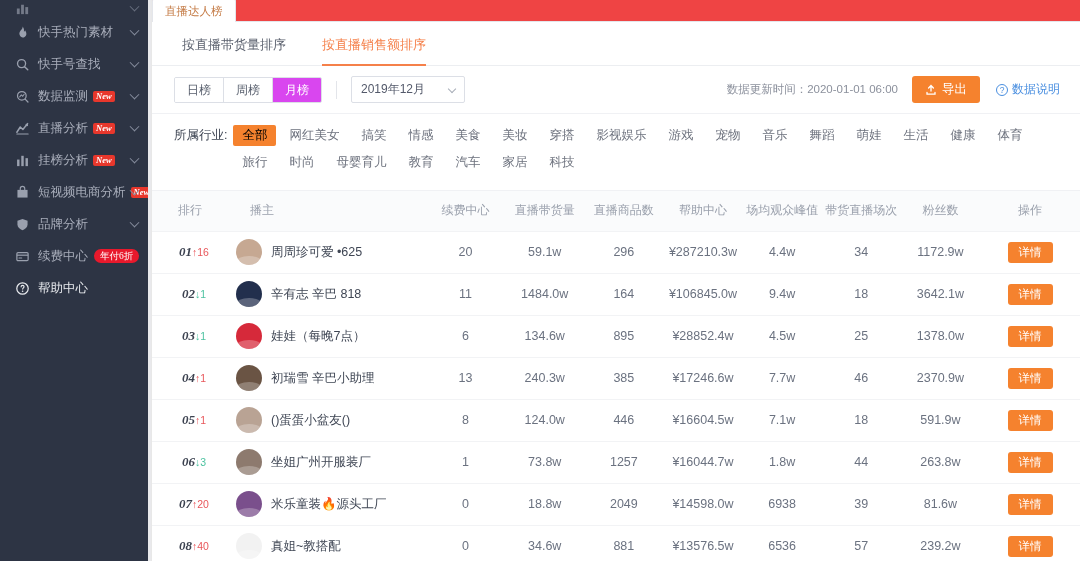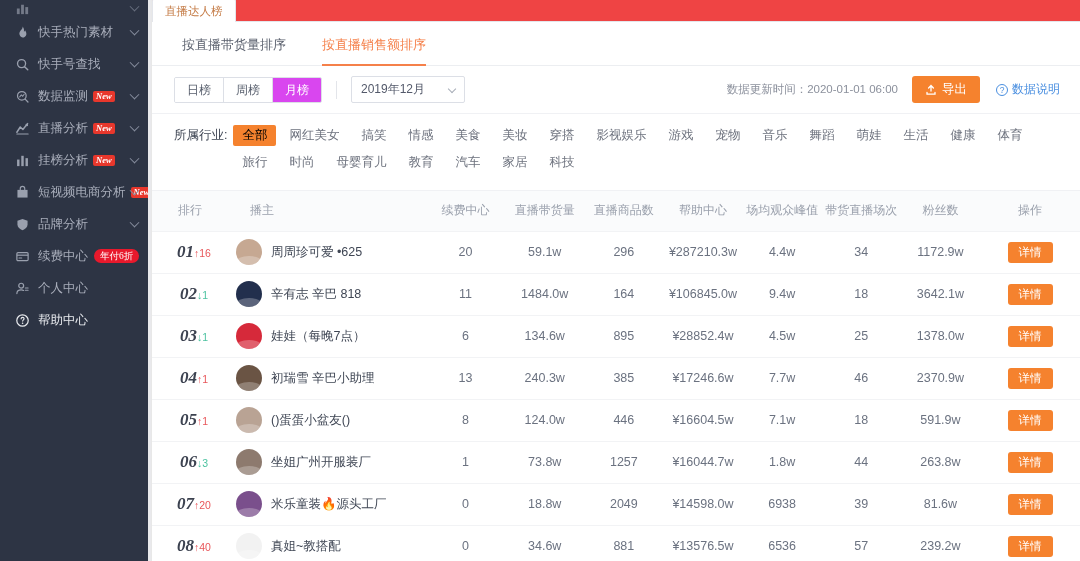--- a/index.html
+++ b/index.html
@@ -222,21 +222,21 @@
     height: 42px;
     font-size: 12.5px;
     color: #6b7280;
     text-align: center;
     border-bottom: 1px solid #f2f3f5;
     padding: 0;
   }
   table.rank tbody tr:first-child td { border-top: 1px solid #f2f3f5; }
   td.c-rank { text-align: left; padding-left: 26px; }
   td.c-host { text-align: left; padding-left: 14px; }
-  .rk { font-style: italic; font-weight: bold; color: #3c4250; font-size: 17px; font-family: "Liberation Serif", serif; }
+  .rk { font-style: italic; font-weight: bold; color: #3c4250; font-size: 13px; font-family: "Liberation Serif", serif; }
   .delta { font-size: 10.5px; margin-left: 0; }
   .delta.up { color: #e8565a; }
   .delta.down { color: #4cc2a0; }
   .host { display: flex; align-items: center; }
   .avatar {
     width: 26px; height: 26px; border-radius: 50%;
     margin-right: 9px; flex: 0 0 26px;
     background: #ccc;
     position: relative; overflow: hidden;
   }
@@ -350,30 +350,20 @@
         <div class="side-item">
           <span class="ic">
             <svg width="15" height="15" viewBox="0 0 16 16" fill="none">
               <rect x="2" y="3.8" width="12" height="8.6" rx="1.2" stroke="currentColor" stroke-width="1.3"></rect>
               <path d="M2 6.6h12" stroke="currentColor" stroke-width="1.3"></path>
               <path d="M4.2 9.6h3" stroke="currentColor" stroke-width="1.1" stroke-linecap="round"></path>
             </svg>
           </span>
           <span class="lbl">续费中心</span>
           <span class="badge-pill">年付6折</span>
-        </div>
-        <div class="side-item">
-          <span class="ic">
-            <svg width="15" height="15" viewBox="0 0 16 16" fill="none">
-              <circle cx="6.6" cy="5" r="2.6" stroke="currentColor" stroke-width="1.3"></circle>
-              <path d="M2 13.4c0-2.4 2-3.9 4.6-3.9 1 0 1.9.2 2.6.6" stroke="currentColor" stroke-width="1.3" fill="none" stroke-linecap="round"></path>
-              <path d="M11 7.4h3M11 9.8h3" stroke="currentColor" stroke-width="1.1" stroke-linecap="round"></path>
-            </svg>
-          </span>
-          <span class="lbl">个人中心</span>
         </div>
         <div class="side-item help">
           <span class="ic">
             <svg width="15" height="15" viewBox="0 0 16 16" fill="none">
               <circle cx="8" cy="8" r="6.1" stroke="currentColor" stroke-width="1.3"></circle>
               <path d="M6.5 6.2c0-1 .7-1.6 1.6-1.6.9 0 1.6.6 1.6 1.5 0 1.2-1.5 1.3-1.5 2.5" stroke="currentColor" stroke-width="1.2" fill="none" stroke-linecap="round"></path>
               <circle cx="8.1" cy="11" r=".85" fill="currentColor"></circle>
             </svg>
           </span>
           <span class="lbl">帮助中心</span>

